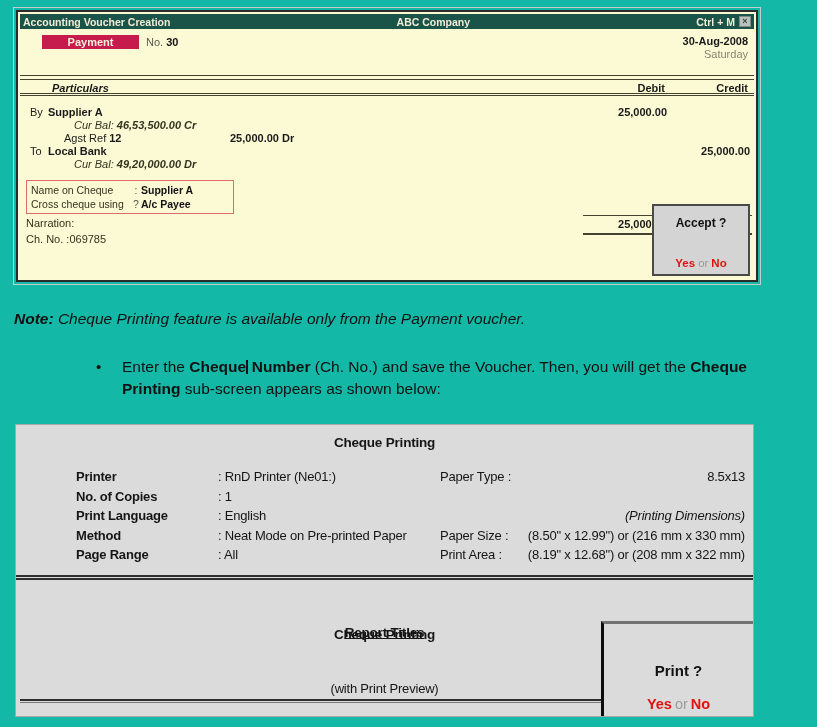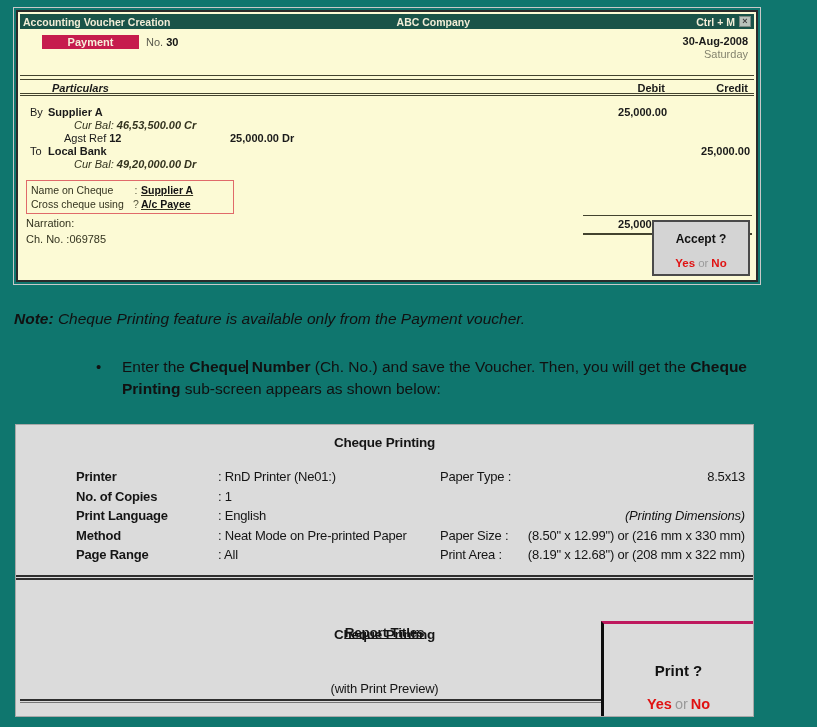--- a/index.html
+++ b/index.html
@@ -1,18 +1,18 @@
 <!DOCTYPE html>
 <html><head>
 <meta charset="utf-8">
 <style>
   * { margin:0; padding:0; box-sizing:border-box; }
   html,body { background:#fff; }
   body { font-family:"Liberation Sans", sans-serif; color:#1a1a1a; }
-  .page { position:relative; width:817px; height:727px; background:#0f766e; overflow:hidden; }
+  .page { position:relative; width:817px; height:727px; background:#14b8a6; overflow:hidden; }
 
   
   .voucher {
     position:absolute; left:16px; top:10px; width:742px; height:272px;
     background:#FCFAD5; border:2px solid #2b2b2b; outline:1px solid #c9c9c9; outline-offset:2px;
     font-size:11px;
   }
   .vtitle {
     position:absolute; left:2px; right:2px; top:2px; height:15px;
     background:#1A5348; color:#F2EDD7; font-weight:bold; font-size:10.5px;
@@ -51,36 +51,36 @@
   .curbal { position:absolute; left:56px; font-style:italic; color:#33331f; }
   .curbal b { font-weight:bold; }
   .agst { position:absolute; left:46px; }
   .agst b { font-weight:bold; }
   .midamt { position:absolute; left:212px; font-weight:bold; }
   .amt-debit  { position:absolute; right:89px; font-weight:bold; }
   .amt-credit { position:absolute; right:6px;  font-weight:bold; }
 
   .cheque-box {
     position:absolute; left:8px; top:168px; width:208px; height:34px;
-    border:1px solid #E06A6A; font-size:10.5px; padding:2px 4px; color:#33331f;text-decoration:underline;
+    border:1px solid #E06A6A; font-size:10.5px; padding:2px 4px; color:#33331f;
   }
   .cb-row { position:relative; height:14px; line-height:14px; }
   .cb-label { display:inline-block; width:100px; }
   .cb-sep { display:inline-block; width:10px; text-align:center; color:#55553d; }
   .cb-value { font-weight:bold; color:#111; }
 
   .narration { position:absolute; left:8px; top:205px; color:#33331f; }
   .chno { position:absolute; left:8px; top:221px; color:#33331f; }
 
   .tot-rule-top { position:absolute; left:565px; right:4px; top:203px; border-top:1px solid #43432f; }
   .tot-amts { position:absolute; left:565px; right:0; top:206px; height:13px; }
   .tot-rule-bot { position:absolute; left:565px; right:4px; top:221px; border-top:2px solid #43432f; }
 
   .accept-box {
-    position:absolute; right:6px; bottom:4px; width:98px; height:56px;
+    position:absolute; right:6px; bottom:4px; width:98px; height:72px;
     background:#D4D4D4; border:2px solid #4a4a4a; z-index:5;
   }
   .accept-title { text-align:center; font-weight:bold; font-size:12px; margin-top:10px; color:#111; }
   .yesno { position:absolute; bottom:5px; left:0; right:0; text-align:center; font-size:11.5px; font-weight:bold; }
   .yes, .no { color:#E01212; cursor:default; }
   .or { color:#9a9a9a; font-weight:normal; padding:0 3px; }
 
   
   .note { position:absolute; left:14px; top:310px; font-size:15.5px; font-style:italic; color:#111; }
   .note b { font-weight:bold; }
@@ -112,21 +112,21 @@
   .report-titles { position:absolute; left:0; right:0; top:160px; text-align:center;
     font-weight:bold; text-decoration:underline; font-size:13.5px;margin-top:40px; }
   .report-name { position:absolute; left:0; right:0; top:202px; text-align:center;
     font-weight:bold; font-size:13.5px; }
   .preview { position:absolute; left:0; right:0; top:256px; text-align:center; font-size:13px; }
   .pd-bottomline { position:absolute; left:4px; top:274px; width:581px; height:4px;
     border-top:2px solid #2e2e2e; border-bottom:1px solid #777; }
 
   .print-box {
     position:absolute; left:585px; top:196px; right:0; bottom:0;
-    background:#DBDBDB; border-top:3px solid #be185d; border-left:3px solid #0d0d0d; z-index:5;
+    background:#DBDBDB; border-top:3px solid #737373; border-left:3px solid #0d0d0d; z-index:5;
   }
   .print-title { text-align:center; font-weight:bold; font-size:15px; margin-top:38px; color:#111; letter-spacing:0; }
   .print-yesno { position:absolute; bottom:4px; left:0; right:0; text-align:center;
     font-size:14.5px; font-weight:bold; letter-spacing:0; }
 </style>
 </head>
 <body>
 
 <div class="page">
 

